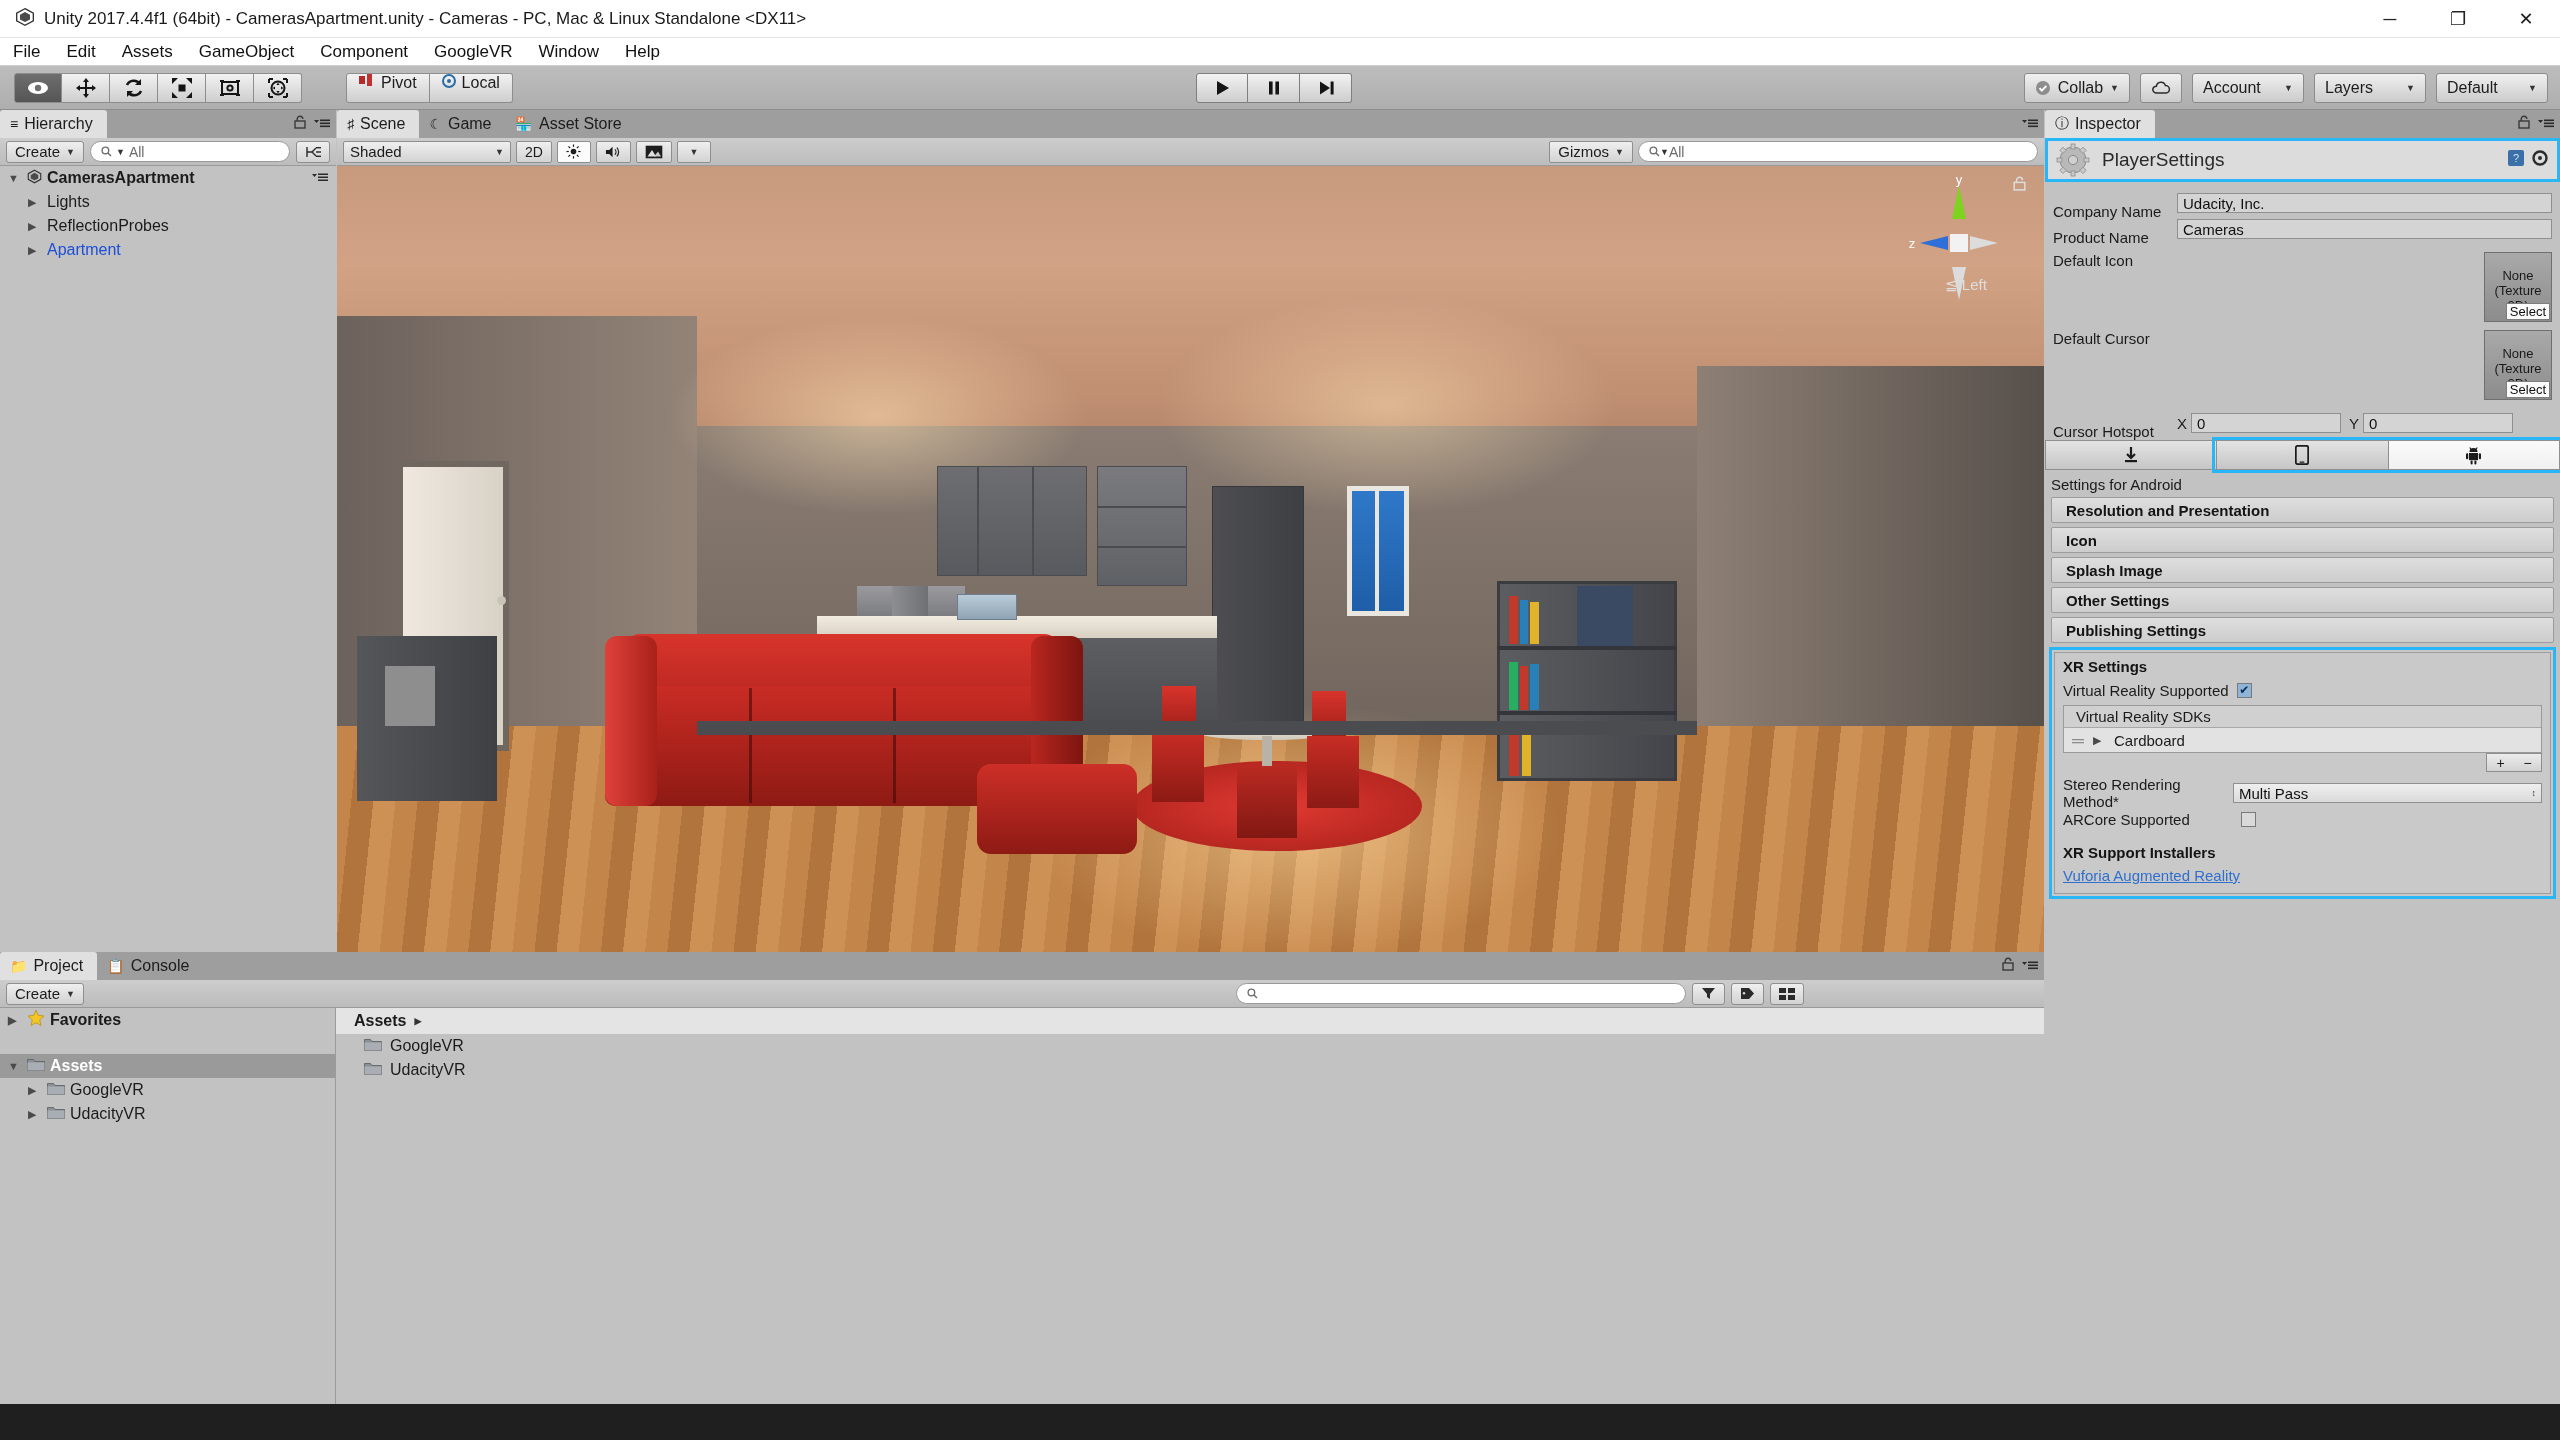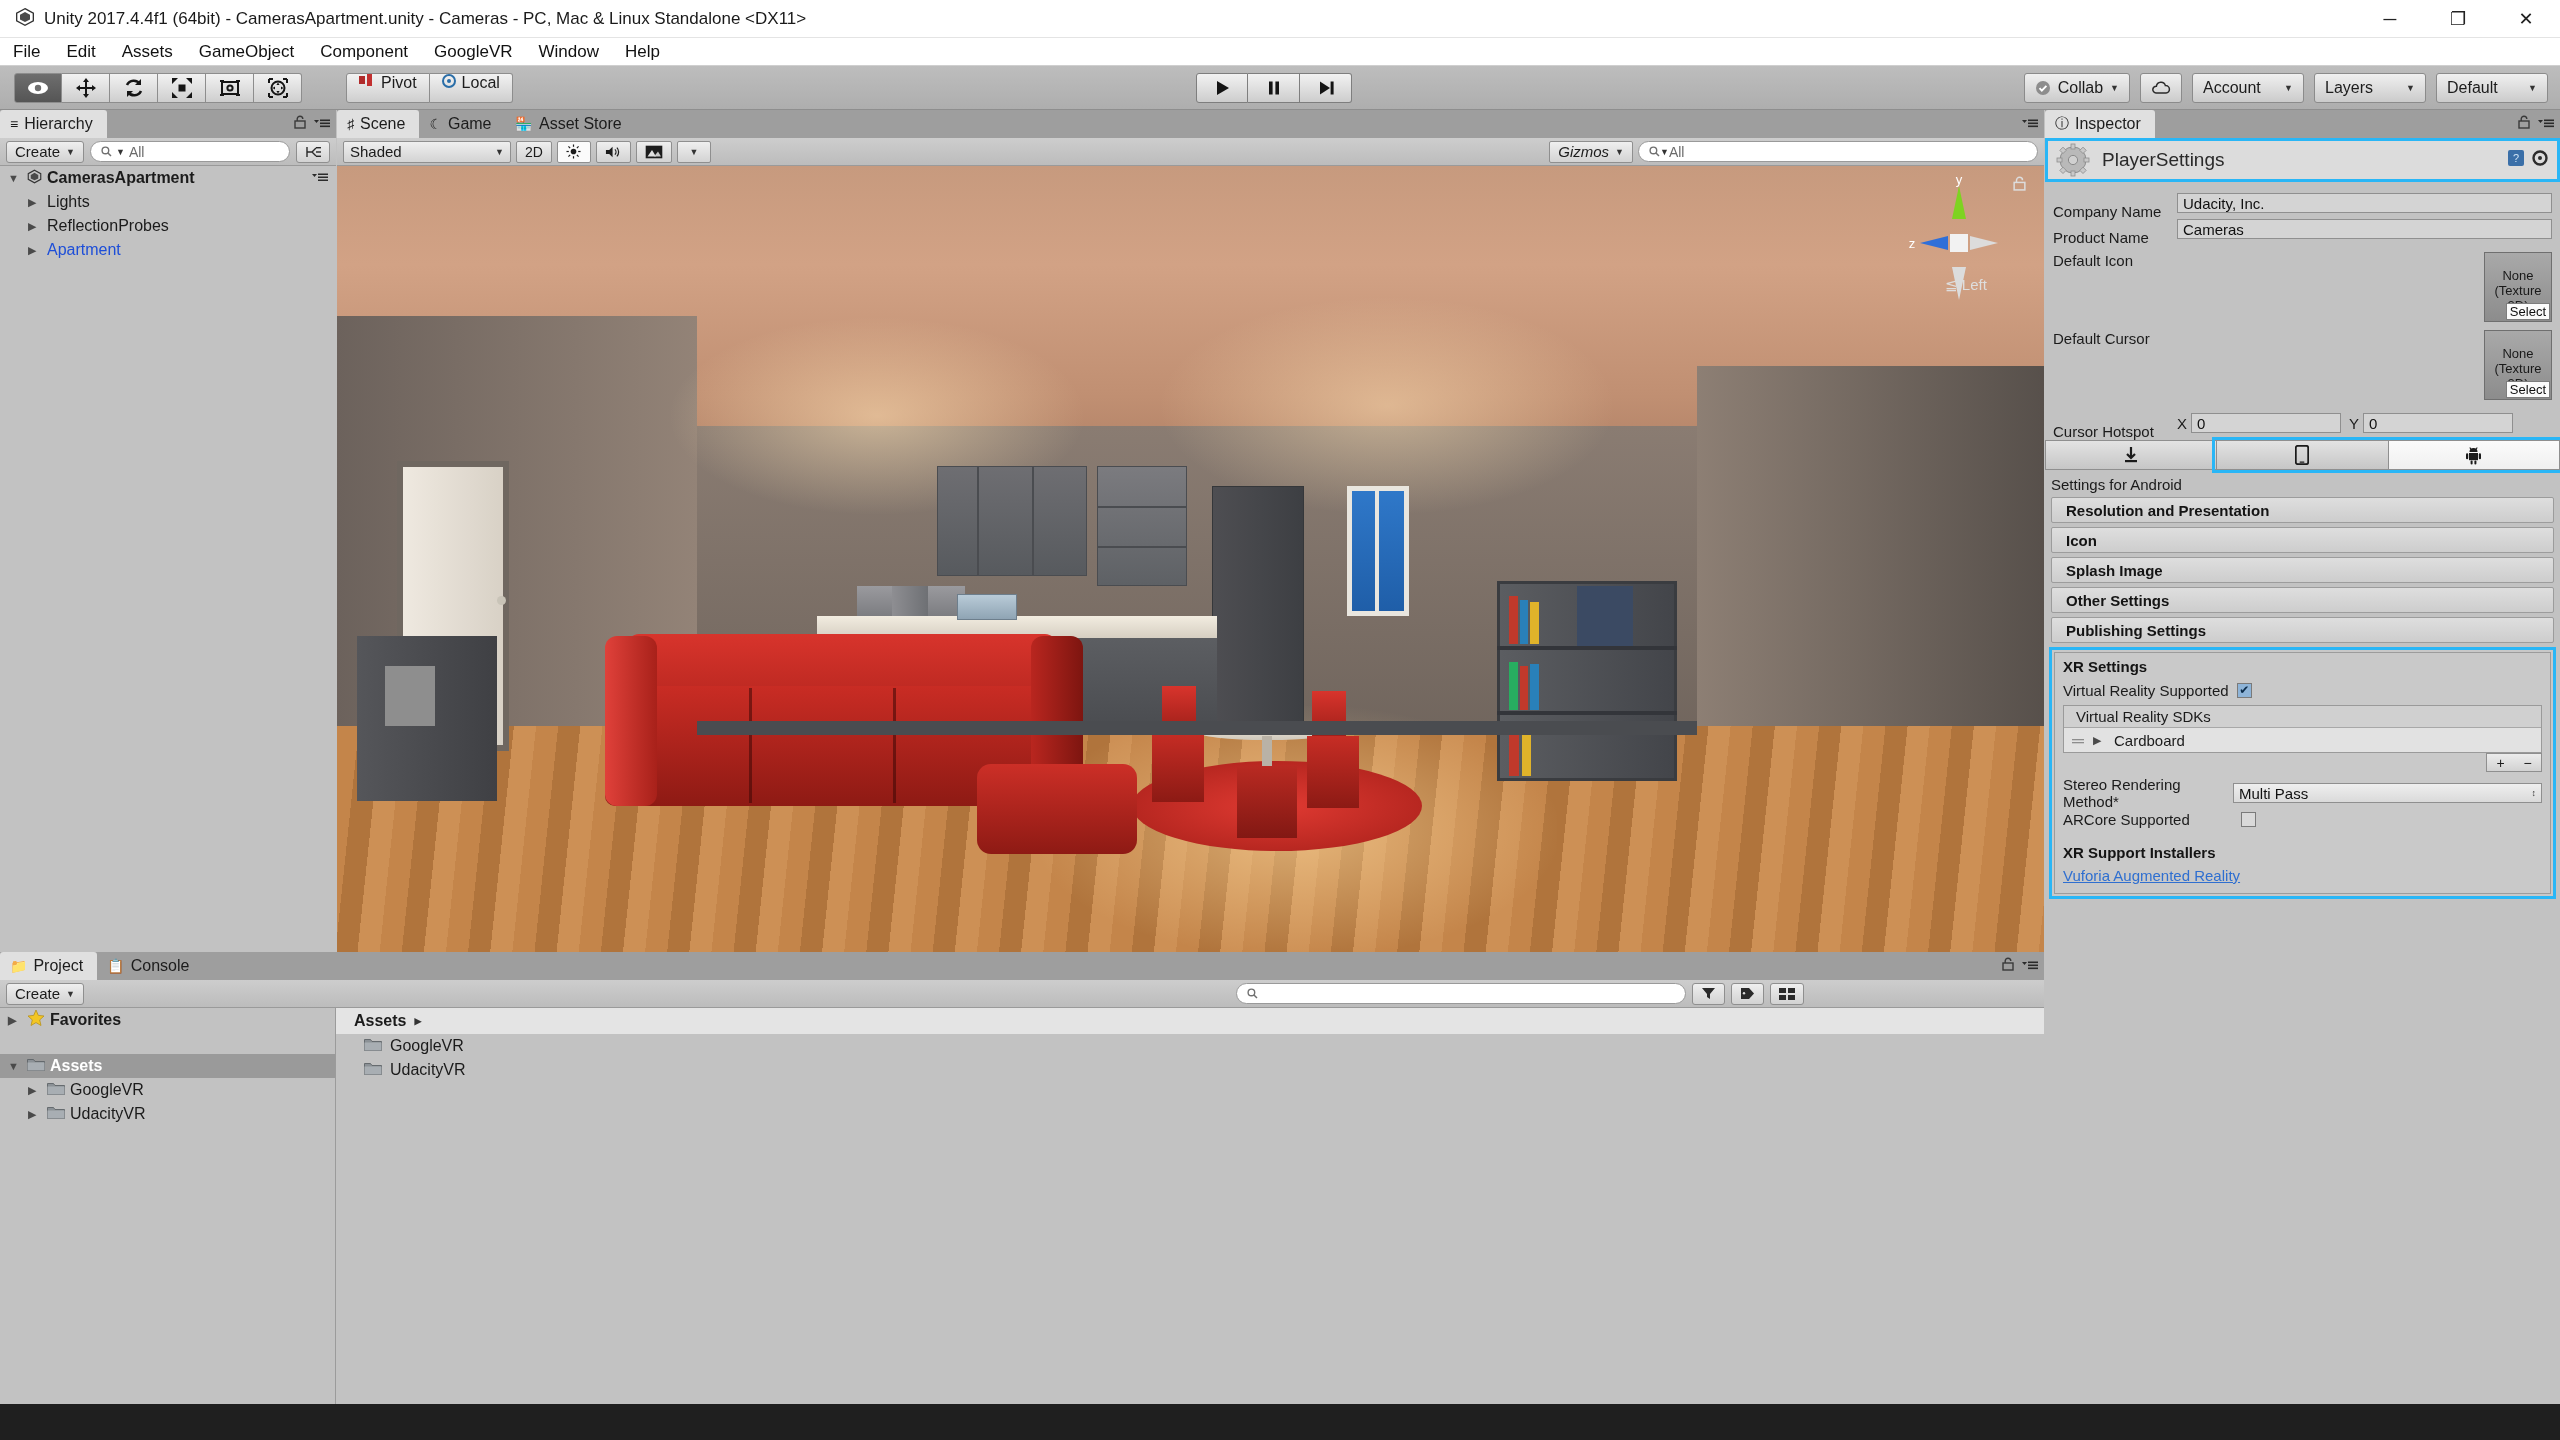--- a/index.html
+++ b/index.html
@@ -160,21 +160,21 @@
     background: linear-gradient(#efefef,#d3d3d3);
     border: 1px solid #8f8f8f; border-radius: 2px;
     display: flex; align-items: center; justify-content: center;
     font-size: 14px; color: #1b1b1b;
   }
   .sv-btn.on { background: #fbfbfb; }
   .sv-right { margin-left: auto; display: flex; align-items: center; gap: 5px; }
   .gizmos-dd {
     height: 22px; padding: 0 8px; background: linear-gradient(#efefef,#d3d3d3);
     border: 1px solid #8f8f8f; border-radius: 2px;
-    display: flex; align-items: center; gap: 6px; font-size: 15px; color: #1b1b1b; font-style: italic;
+    display: flex; align-items: center; gap: 6px; font-size: 15px; color: #1b1b1b;
   }
   .sv-search {
     width: 400px; height: 21px; background: #fff;
     border: 1px solid #9a9a9a; border-radius: 11px;
     display: flex; align-items: center; padding: 0 10px;
     font-size: 14px; color: #6b6b6b;
   }
 
   
   .ap { position: absolute; }

